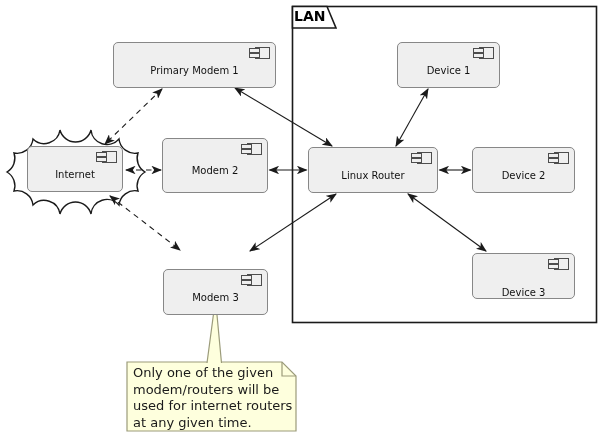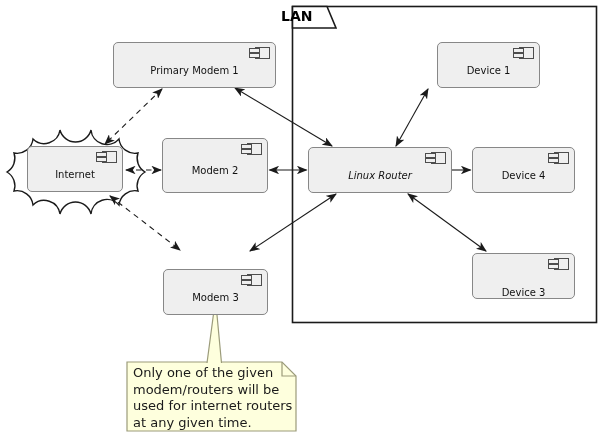--- a/index.html
+++ b/index.html
@@ -14,21 +14,21 @@
     display:flex;align-items:center;justify-content:center;
     font-size:10px;padding-top:10px;
   }
   .node .nlabel{white-space:nowrap;}
   .cicon{position:absolute;top:4px;right:5px;width:21px;height:14px;}
   .cicon .cbody{position:absolute;right:0;top:0;width:15px;height:12px;border:1px solid #4d4d4d;box-sizing:border-box;background:transparent;}
   .cicon .ctab{position:absolute;left:0;width:9px;height:3px;border:1px solid #4d4d4d;background:#efefef;box-sizing:content-box;}
   .cicon .t1{top:1px;}
   .cicon .t2{top:6px;}
   .frame-title{
-    position:absolute;left:281px;top:8px;font-size:14px;font-weight:bold;color:#000;
+    position:absolute;left:294px;top:8px;font-size:14px;font-weight:bold;color:#000;
   }
   .note-text{
     position:absolute;left:133px;top:365px;width:160px;
     font-size:13px;line-height:16.5px;white-space:pre-line;color:#1a1a1a;
   }
 </style>
 </head>
 <body>
 
 <div class="canvas">
@@ -95,45 +95,45 @@
 
   <div class="node" style="left:163px;top:253px;width:105px;height:46px;margin-top:16px;">
     <div class="cicon">
       <div class="cbody"></div>
       <div class="ctab t1"></div>
       <div class="ctab t2"></div>
     </div>
     <span class="nlabel">Modem 3</span>
   </div>
 
-  <div class="node" style="left:308px;top:147px;width:144px;height:46px;font-style:italic;">
+  <div class="node" style="left:308px;top:147px;width:130px;height:46px;">
     <div class="cicon">
       <div class="cbody"></div>
       <div class="ctab t1"></div>
       <div class="ctab t2"></div>
     </div>
     <span class="nlabel">Linux Router</span>
   </div>
 
-  <div class="node" style="left:397px;top:42px;width:103px;height:46px;margin-left:40px;">
+  <div class="node" style="left:397px;top:42px;width:103px;height:46px;">
     <div class="cicon">
       <div class="cbody"></div>
       <div class="ctab t1"></div>
       <div class="ctab t2"></div>
     </div>
     <span class="nlabel">Device 1</span>
   </div>
 
   <div class="node" style="left:472px;top:147px;width:103px;height:46px;">
     <div class="cicon">
       <div class="cbody"></div>
       <div class="ctab t1"></div>
       <div class="ctab t2"></div>
     </div>
-    <span class="nlabel">Device 4</span>
+    <span class="nlabel">Device 2</span>
   </div>
 
   <div class="node" style="left:472px;top:253px;width:103px;height:46px;align-items:flex-end;">
     <div class="cicon">
       <div class="cbody"></div>
       <div class="ctab t1"></div>
       <div class="ctab t2"></div>
     </div>
     <span class="nlabel">Device 3</span>
   </div>

